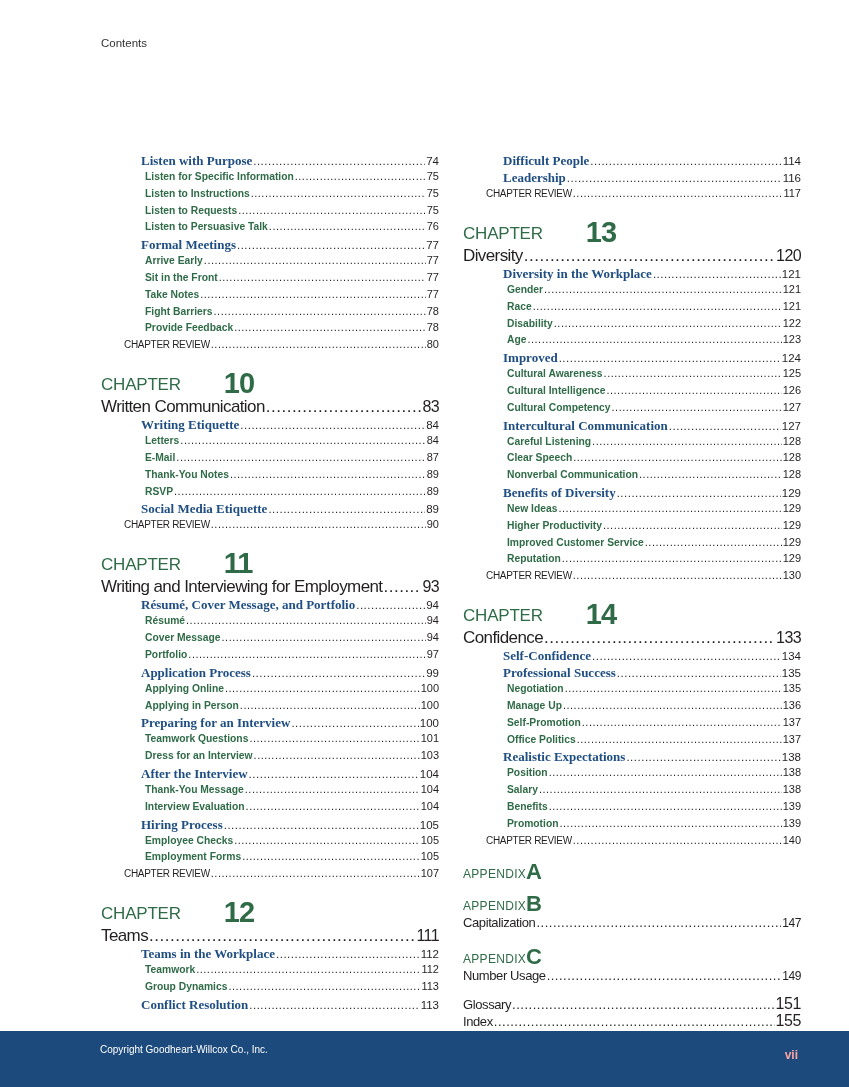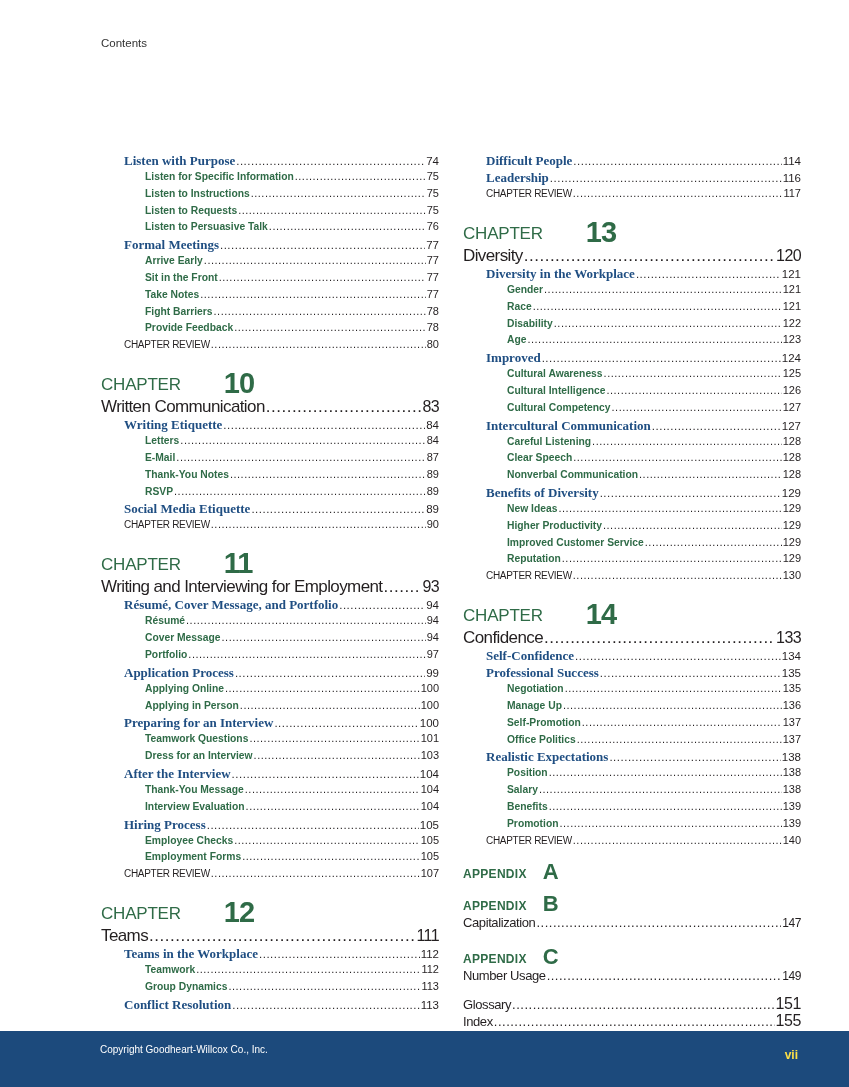--- a/index.html
+++ b/index.html
@@ -6,43 +6,43 @@
   body { width:849px; height:1087px; position:relative; overflow:hidden; font-family:"Liberation Sans", sans-serif; color:#231f20; }
   .running-head { position:absolute; left:101px; top:37px; font-size:11.5px; color:#333; }
   .col { position:absolute; top:153px; width:338px; }
   .col.left { left:101px; }
   .col.right { left:463px; }
   .row { display:flex; align-items:baseline; white-space:nowrap; overflow:hidden; }
   .row .t { flex:0 0 auto; }
   .row .dots { flex:1 1 auto; overflow:hidden; margin:0 1px; }
   .row .dots::before { content:"........................................................................................................................................................................................................................"; letter-spacing:0.5px; }
   .row .p { flex:0 0 auto; }
-  .lvl1 { height:17px; margin-left:23px; font-family:"Liberation Serif", serif; font-weight:bold; font-size:13px; color:#1f4e82; }
+  .lvl1 { height:17px; margin-left:40px; font-family:"Liberation Serif", serif; font-weight:bold; font-size:13px; color:#1f4e82; }
   .lvl1 .dots, .lvl1 .p { font-family:"Liberation Sans", sans-serif; font-weight:normal; font-size:11.5px; color:#231f20; }
   .lvl2 { height:16.8px; margin-left:44px; font-size:10.3px; font-weight:bold; color:#2f6b47; }
   .lvl2 .dots, .lvl2 .p { font-weight:normal; font-size:11px; color:#231f20; }
   .review { height:17px; margin-left:23px; font-size:10px; color:#231f20; letter-spacing:-0.3px; transform-origin:left; }
   .review .p { font-size:11px; letter-spacing:0; }
   .review .dots { font-size:11px; }
   .chap-head { margin-top:14px; height:28px; color:#2f6b47; display:flex; align-items:flex-end;gap:38px; }
   .chap-head .word { font-size:17px; letter-spacing:-0.2px; margin-right:5px; padding-bottom:2px; }
   .chap-head .num { font-size:29px; font-weight:bold; line-height:28px; letter-spacing:-1px; }
   .chap-title { height:20px; font-size:17px; color:#231f20; letter-spacing:-0.6px; }
   .chap-title .p { font-size:16px; }
   .app-head { margin-top:10px; height:22px; color:#2f6b47; display:flex; align-items:flex-end; }
-  .app-head .word { font-size:12px; font-weight:bold; margin-right:16px; padding-bottom:2px; letter-spacing:0.3px; }
+  .app-head .word { font-size:12px; font-weight:normal; margin-right:0; padding-bottom:2px; letter-spacing:0.3px; }
   .app-head .num { font-size:22px; font-weight:bold; line-height:22px; }
   .app-title { height:21px; font-size:13px; color:#231f20; letter-spacing:-0.4px; }
   .app-title .p { font-size:12px; }
   .backmatter { height:17px; font-size:13px; color:#231f20; letter-spacing:-0.4px; }
   .backmatter .p { font-size:16px; }
   .gap { height:6px; }
   .footer { position:absolute; left:0; top:1031px; width:849px; height:56px; background:#1c4a7c; }
   .footer .copy { position:absolute; left:100px; top:13px; font-size:10px; color:#ffffff; }
-  .footer .pageno { position:absolute; right:51px; top:17px; font-size:12px; color:#fde047; font-weight:bold; }
+  .footer .pageno { position:absolute; right:51px; top:17px; font-size:12px; color:#fca5a5; font-weight:bold; }
 </style>
 </head>
 <body>
 
 <div class="running-head">Contents</div>
 
 <div class="col left" id="col-left">
     <div class="row lvl1">
       <span class="t">Listen with Purpose</span>
       <span class="dots"></span>

